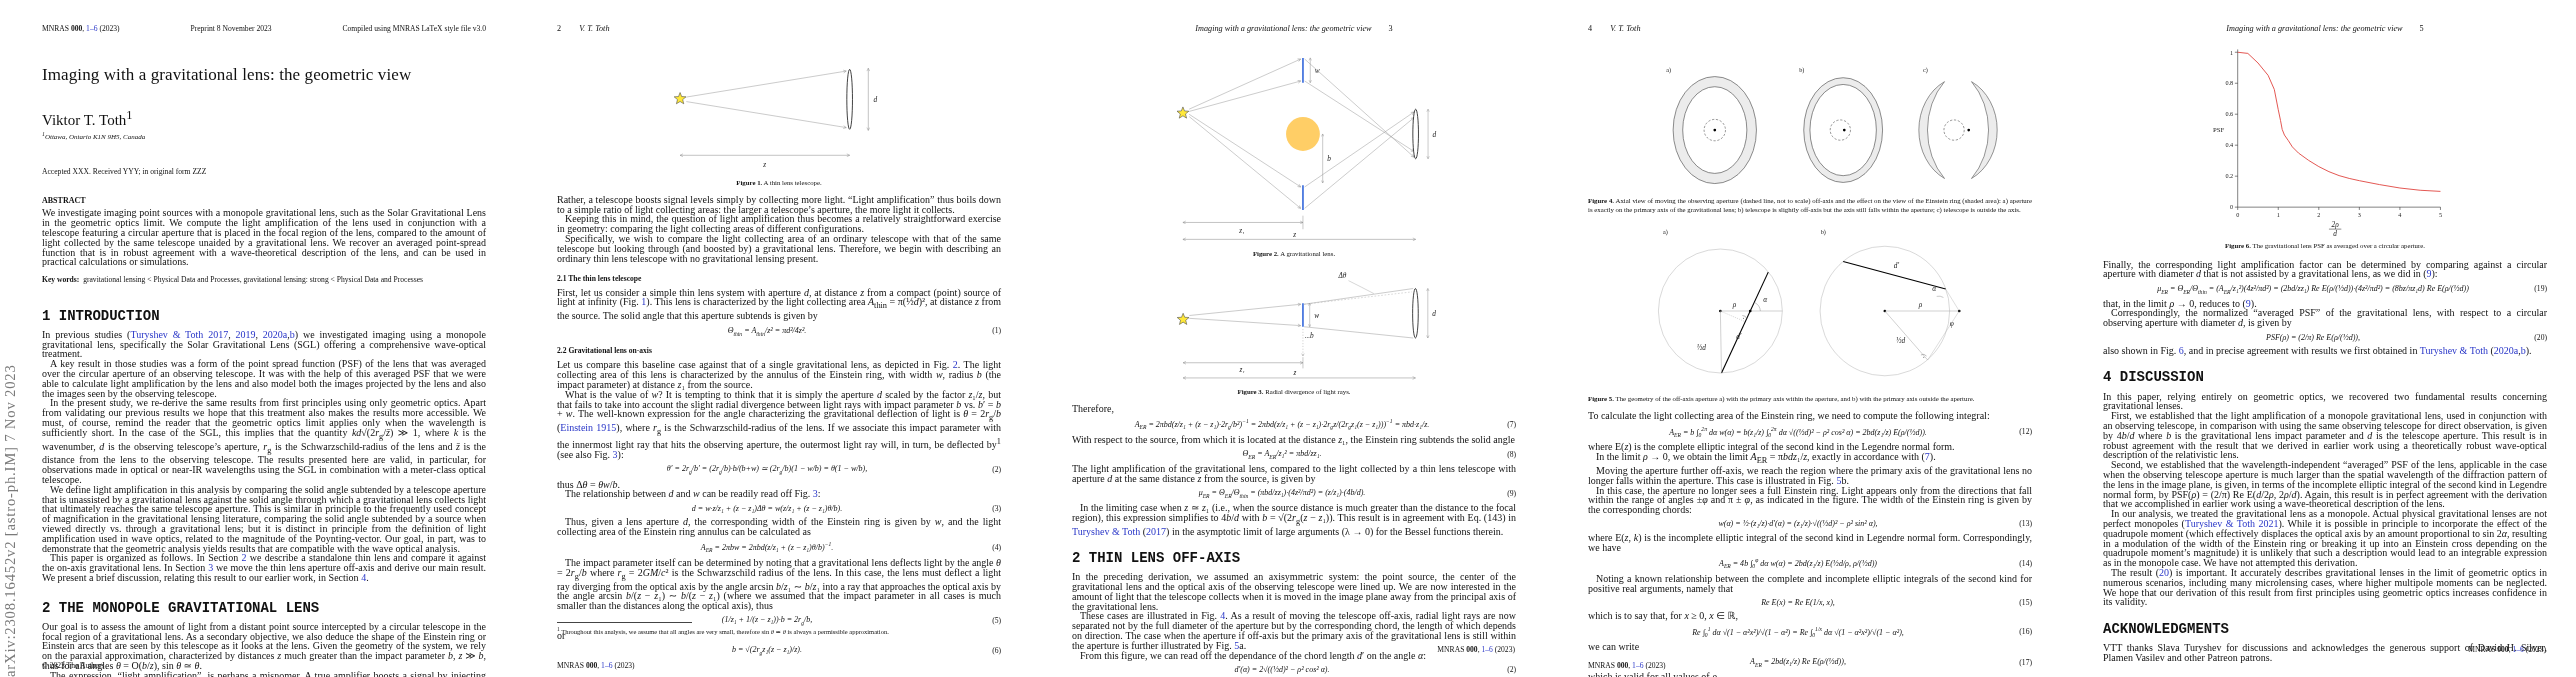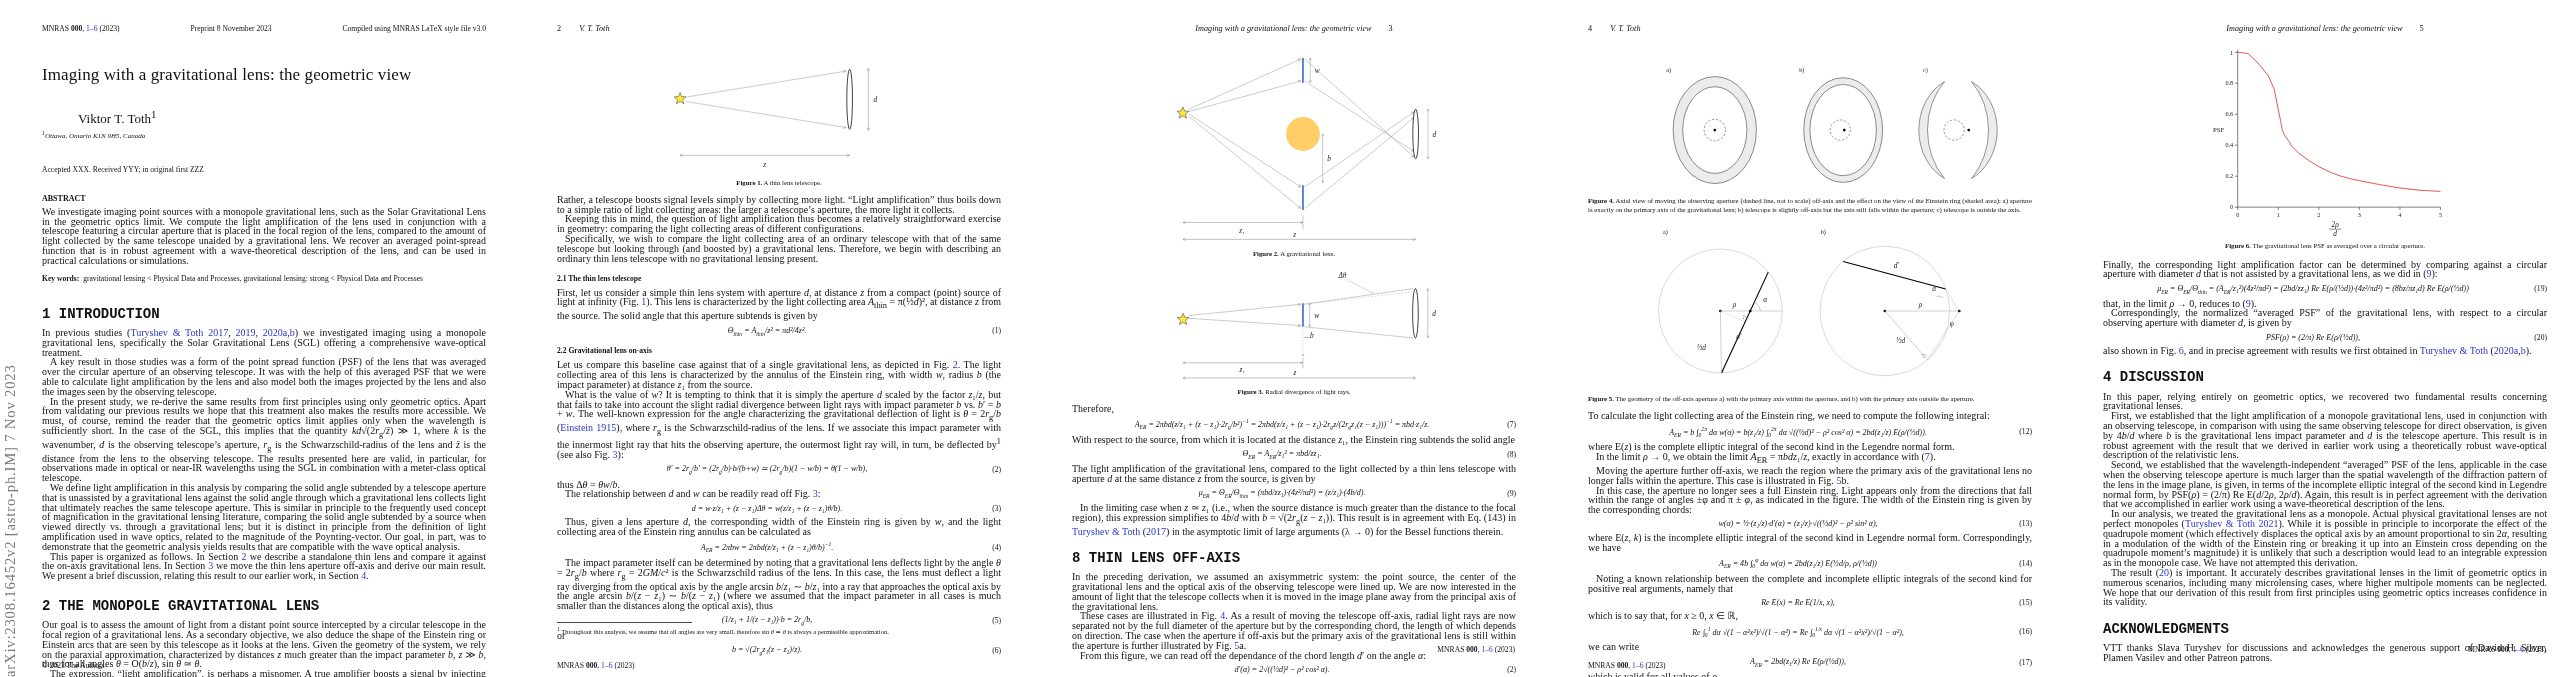--- a/index.html
+++ b/index.html
@@ -10,21 +10,21 @@
   .page { position:absolute; top:0; width:515px; height:677px; background:#fff; overflow:hidden; }
   #pg1{left:0;} #pg2{left:515px;} #pg3{left:1030px;} #pg4{left:1546px;} #pg5{left:2061px;}
   .content { position:absolute; left:42px; top:24px; width:444px; }
   .hdr1 { display:flex; justify-content:space-between; font-size:7.6px; }
   .hdr2 { font-size:8.2px; margin-bottom:25px; }
   .hdr2 .pnum { font-style:normal; }
   .hdr2 .iname { font-style:italic; margin-left:16px; }
   .hdr3 { font-size:8.2px; font-style:italic; text-align:center; margin-bottom:8px; }
   .hdr3 .pnum { font-style:normal; margin-left:17px; }
   .title { font-size:17px; margin-top:32px; letter-spacing:0.1px; }
-  .author { font-size:13px; margin-top:22.6px;margin-left:36px; }
+  .author { font-size:15px; margin-top:22.6px; }
   .affil { font-size:7px; font-style:italic; margin-top:2.8px; }
   .accepted { font-size:7.6px; margin-top:25px; }
   .absh { font-weight:bold; font-size:8px; margin-top:20.3px;font-family:Liberation Serif, serif; }
   p.body { font-size:10px; line-height:9.8px; text-align:justify; margin:0; }
   p.ind { text-indent:8px; }
   .kw { font-size:7.6px; line-height:9.8px; margin-top:8px; text-align:justify; }
   .sech { font-weight:bold; font-size:14px; margin:13.5px 0 6.2px 0;font-family:Liberation Mono, monospace; }
   .subh { font-weight:bold; font-size:7.6px; margin:10.2px 0 5.1px 0; }
   .eqrow { display:flex; align-items:center; margin:4.5px 0; }
   .eqbody { flex:1; text-align:center; font-style:italic; font-size:8px; }
@@ -62,21 +62,21 @@
   <div class="sidebar">arXiv:2308.16452v2  [astro-ph.IM]  7 Nov 2023</div>
   <div class="content">
     <div class="hdr1">
       <span>MNRAS <b>000</b>, <span class="lk">1–6</span> (2023)</span>
       <span>Preprint 8 November 2023</span>
       <span>Compiled using MNRAS LaTeX style file v3.0</span>
     </div>
     <div class="title">Imaging with a gravitational lens: the geometric view</div>
     <div class="author">Viktor T. Toth<sup>1</sup></div>
     <div class="affil"><sup>1</sup>Ottawa, Ontario K1N 9H5, Canada</div>
-    <div class="accepted">Accepted XXX. Received YYY; in original first ZZZ</div>
+    <div class="accepted">Accepted XXX. Received YYY; in original form ZZZ</div>
     <div class="absh">ABSTRACT</div>
     <p class="body" style="margin-top:3.4px">We investigate imaging point sources with a monopole gravitational lens, such as the Solar Gravitational Lens in the geometric optics limit. We compute the light amplification of the lens used in conjunction with a telescope featuring a circular aperture that is placed in the focal region of the lens, compared to the amount of light collected by the same telescope unaided by a gravitational lens. We recover an averaged point-spread function that is in robust agreement with a wave-theoretical description of the lens, and can be used in practical calculations or simulations.</p>
     <div class="kw"><b>Key words:</b>&nbsp; gravitational lensing &lt; Physical Data and Processes, gravitational lensing: strong &lt; Physical Data and Processes</div>
     <div class="sech" style="margin-top:22.6px">1 INTRODUCTION</div>
     <p class="body">In previous studies (<span class="lk">Turyshev &amp; Toth 2017</span>, <span class="lk">2019</span>, <span class="lk">2020a</span>,<span class="lk">b</span>) we investigated imaging using a monopole gravitational lens, specifically the Solar Gravitational Lens (SGL) offering a comprehensive wave-optical treatment.</p>
     <p class="body ind">A key result in those studies was a form of the point spread function (PSF) of the lens that was averaged over the circular aperture of an observing telescope. It was with the help of this averaged PSF that we were able to calculate light amplification by the lens and also model both the images projected by the lens and also the images seen by the observing telescope.</p>
     <p class="body ind">In the present study, we re-derive the same results from first principles using only geometric optics. Apart from validating our previous results we hope that this treatment also makes the results more accessible. We must, of course, remind the reader that the geometric optics limit applies only when the wavelength is sufficiently short. In the case of the SGL, this implies that the quantity <i>kd</i>√(2<i>r</i><sub>g</sub>/<i>z̄</i>) ≫ 1, where <i>k</i> is the wavenumber, <i>d</i> is the observing telescope’s aperture, <i>r</i><sub>g</sub> is the Schwarzschild-radius of the lens and <i>z̄</i> is the distance from the lens to the observing telescope. The results presented here are valid, in particular, for observations made in optical or near-IR wavelengths using the SGL in combination with a meter-class optical telescope.</p>
     <p class="body ind">We define light amplification in this analysis by comparing the solid angle subtended by a telescope aperture that is unassisted by a gravitational lens against the solid angle through which a gravitational lens collects light that ultimately reaches the same telescope aperture. This is similar in principle to the frequently used concept of magnification in the gravitational lensing literature, comparing the solid angle subtended by a source when viewed directly vs. through a gravitational lens; but it is distinct in principle from the definition of light amplification used in wave optics, related to the magnitude of the Poynting-vector. Our goal, in part, was to demonstrate that the geometric analysis yields results that are compatible with the wave optical analysis.</p>
     <p class="body ind">This paper is organized as follows. In Section <span class="lk">2</span> we describe a standalone thin lens and compare it against the on-axis gravitational lens. In Section <span class="lk">3</span> we move the thin lens aperture off-axis and derive our main result. We present a brief discussion, relating this result to our earlier work, in Section <span class="lk">4</span>.</p>
     <div class="sech" style="margin-top:17px">2 THE MONOPOLE GRAVITATIONAL LENS</div>
@@ -217,21 +217,21 @@
     <div class="eqrow">
         <div class="eqbody">Θ<sub>ER</sub> = <i>A</i><sub>ER</sub>/<i>z</i>₁² = π<i>bd</i>/<i>zz</i>₁.</div>
         <div class="eqnum">(8)</div>
       </div>
     <p class="body">The light amplification of the gravitational lens, compared to the light collected by a thin lens telescope with aperture <i>d</i> at the same distance <i>z</i> from the source, is given by</p>
     <div class="eqrow">
         <div class="eqbody"><i>μ</i><sub>ER</sub> = Θ<sub>ER</sub>/Θ<sub>thin</sub> = (π<i>bd</i>/<i>zz</i>₁)·(4<i>z</i>²/π<i>d</i>²) = (<i>z</i>/<i>z</i>₁)·(4<i>b</i>/<i>d</i>).</div>
         <div class="eqnum">(9)</div>
       </div>
     <p class="body ind">In the limiting case when <i>z</i> ≃ <i>z</i>₁ (i.e., when the source distance is much greater than the distance to the focal region), this expression simplifies to 4<i>b</i>/<i>d</i> with <i>b</i> = √(2<i>r</i><sub>g</sub>(<i>z</i> − <i>z</i>₁)). This result is in agreement with Eq. (143) in <span class="lk">Turyshev &amp; Toth</span> (<span class="lk">2017</span>) in the asymptotic limit of large arguments (λ → 0) for the Bessel functions therein.</p>
-    <div class="sech">8 THIN LENS OFF-AXIS</div>
+    <div class="sech">2 THIN LENS OFF-AXIS</div>
     <p class="body">In the preceding derivation, we assumed an axisymmetric system: the point source, the center of the gravitational lens and the optical axis of the observing telescope were lined up. We are now interested in the amount of light that the telescope collects when it is moved in the image plane away from the principal axis of the gravitational lens.</p>
     <p class="body ind">These cases are illustrated in Fig. <span class="lk">4</span>. As a result of moving the telescope off-axis, radial light rays are now separated not by the full diameter of the aperture but by the corresponding chord, the length of which depends on direction. The case when the aperture if off-axis but the primary axis of the gravitational lens is still within the aperture is further illustrated by Fig. <span class="lk">5</span>a.</p>
     <p class="body ind">From this figure, we can read off the dependance of the chord length <i>d</i>′ on the angle <i>α</i>:</p>
     <div class="eqrow">
         <div class="eqbody"><i>d</i>′(<i>α</i>) = 2√((½<i>d</i>)² − <i>ρ</i>² cos² <i>α</i>).</div>
         <div class="eqnum">(2)</div>
       </div>
     <p class="body">The width of the Einstein ring is</p>
     <div class="eqrow">
         <div class="eqbody"><i>w</i>(<i>α</i>) = ½·(<i>z</i>₁/<i>z</i>)·<i>d</i>′(<i>α</i>) = (<i>z</i>₁/<i>z</i>)·√((½<i>d</i>)² − <i>ρ</i>² cos² <i>α</i>).</div>

